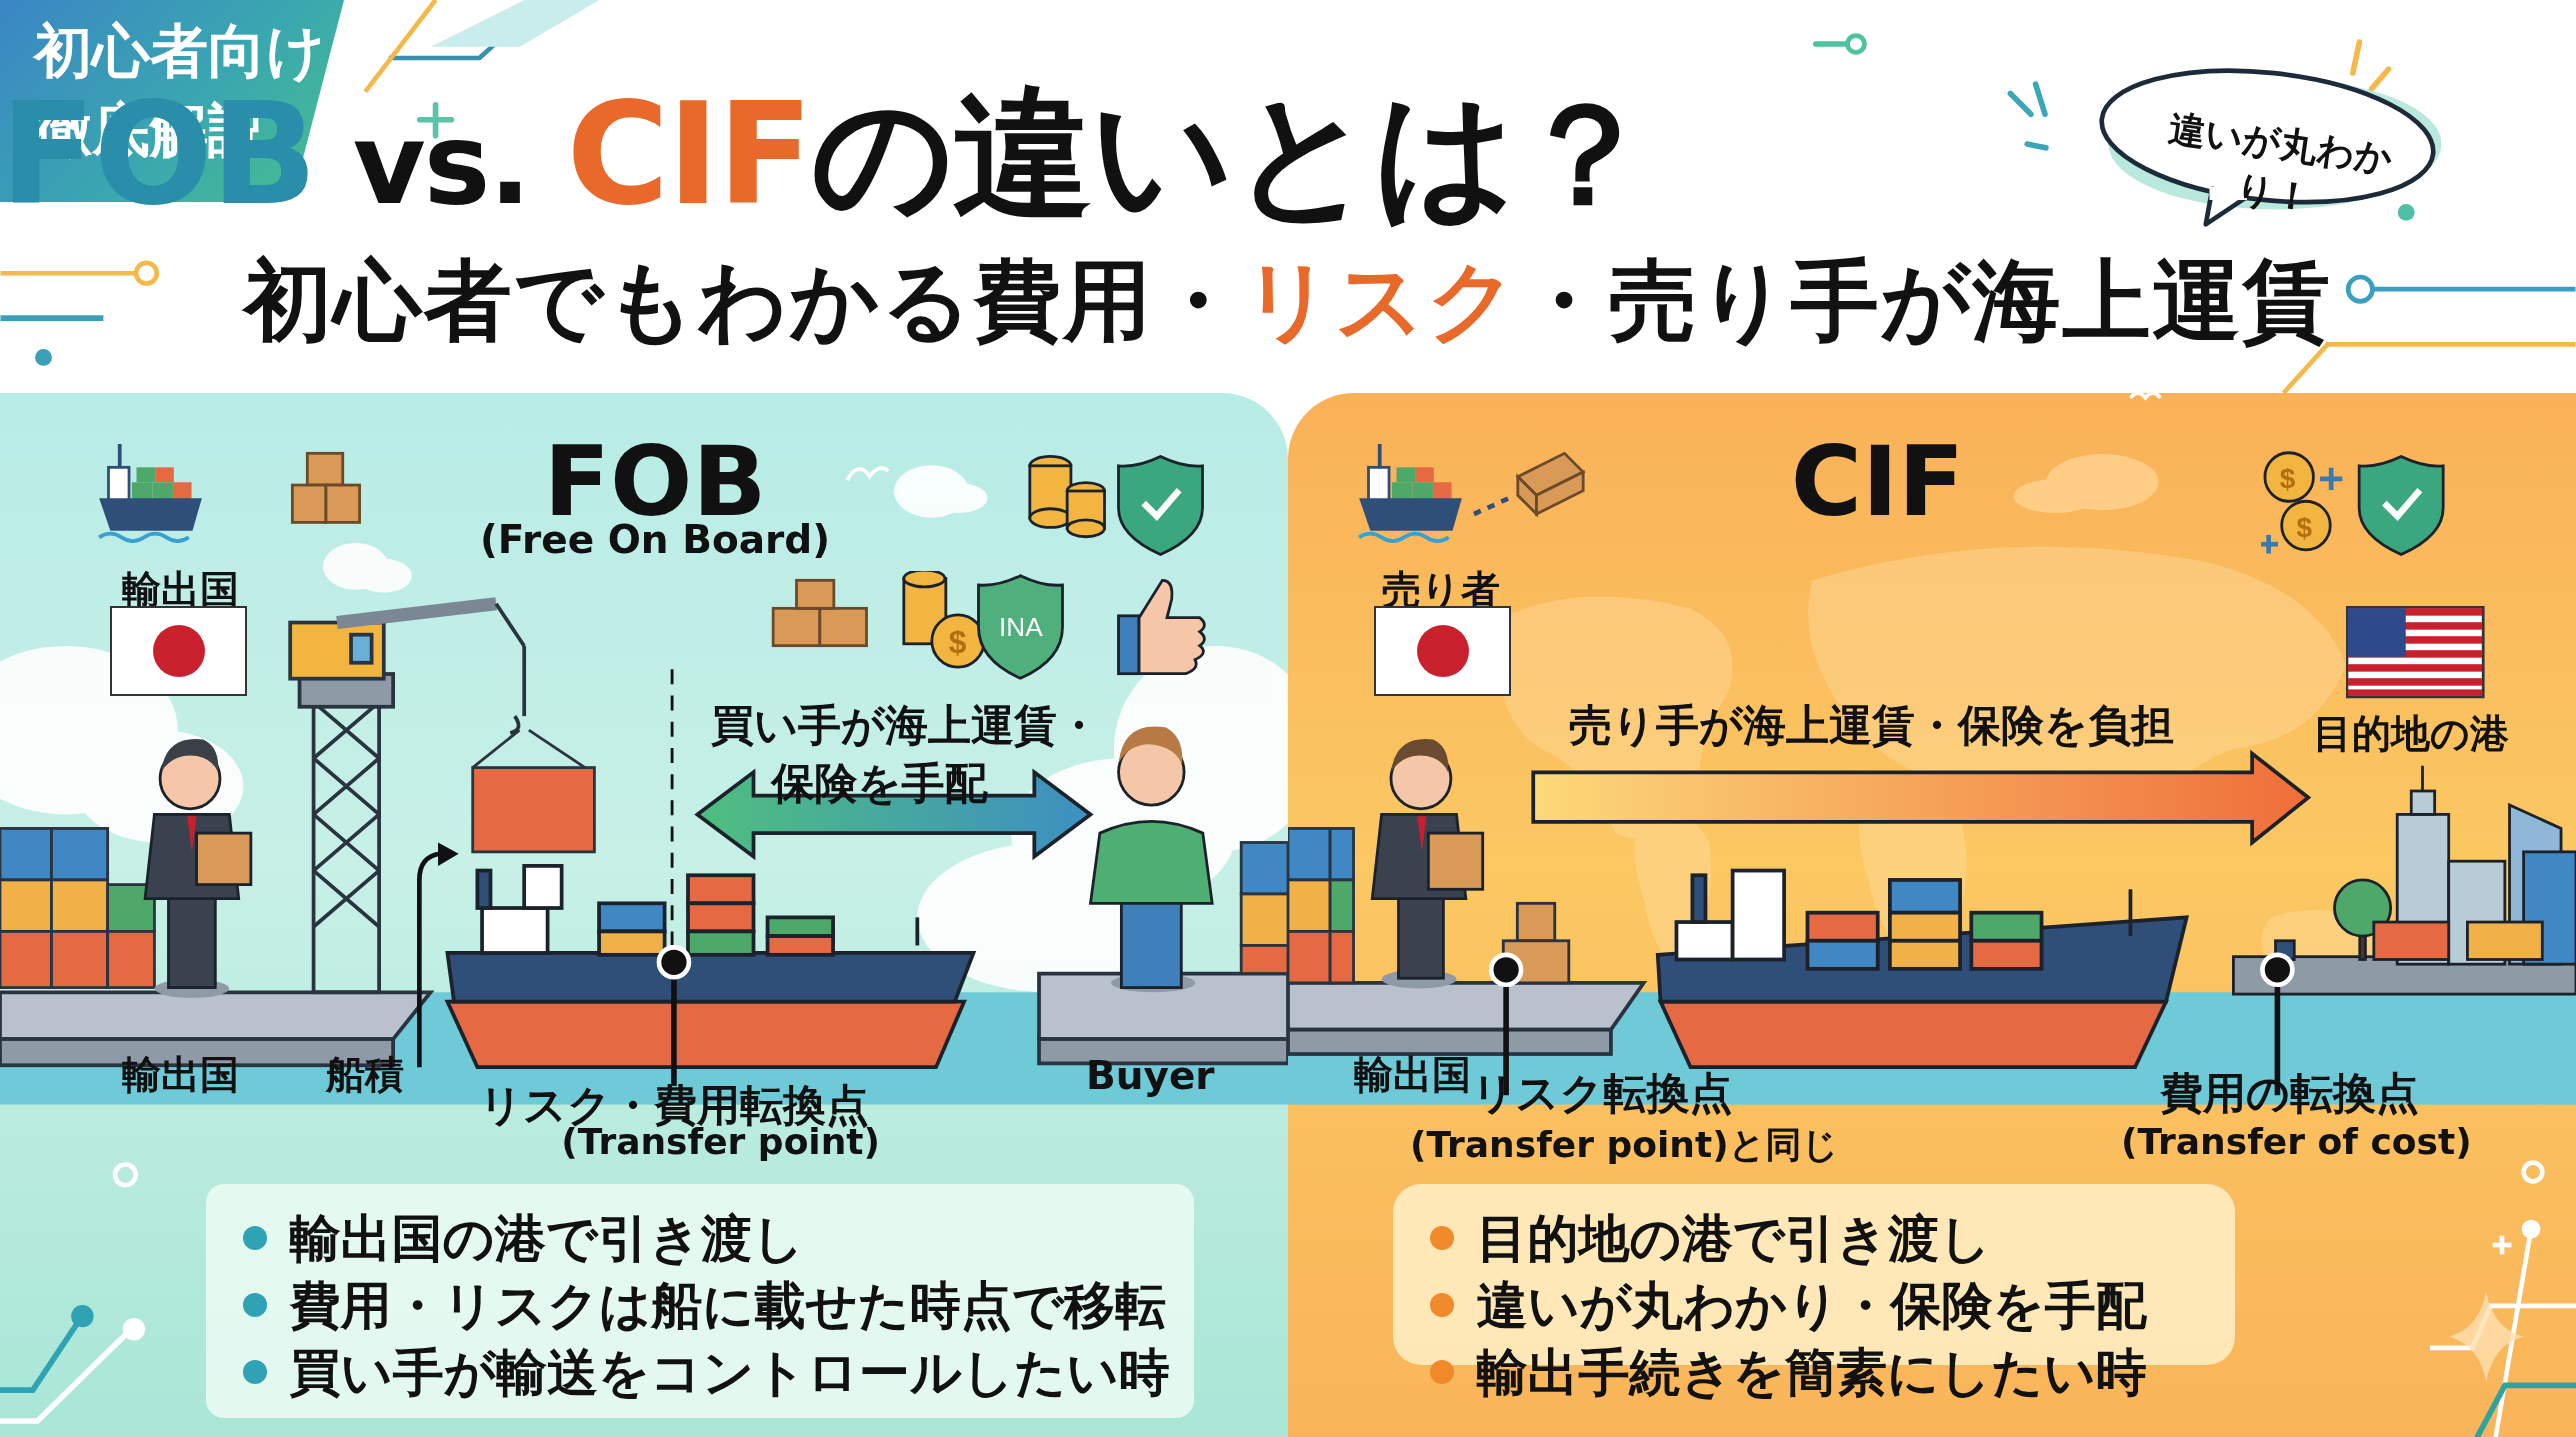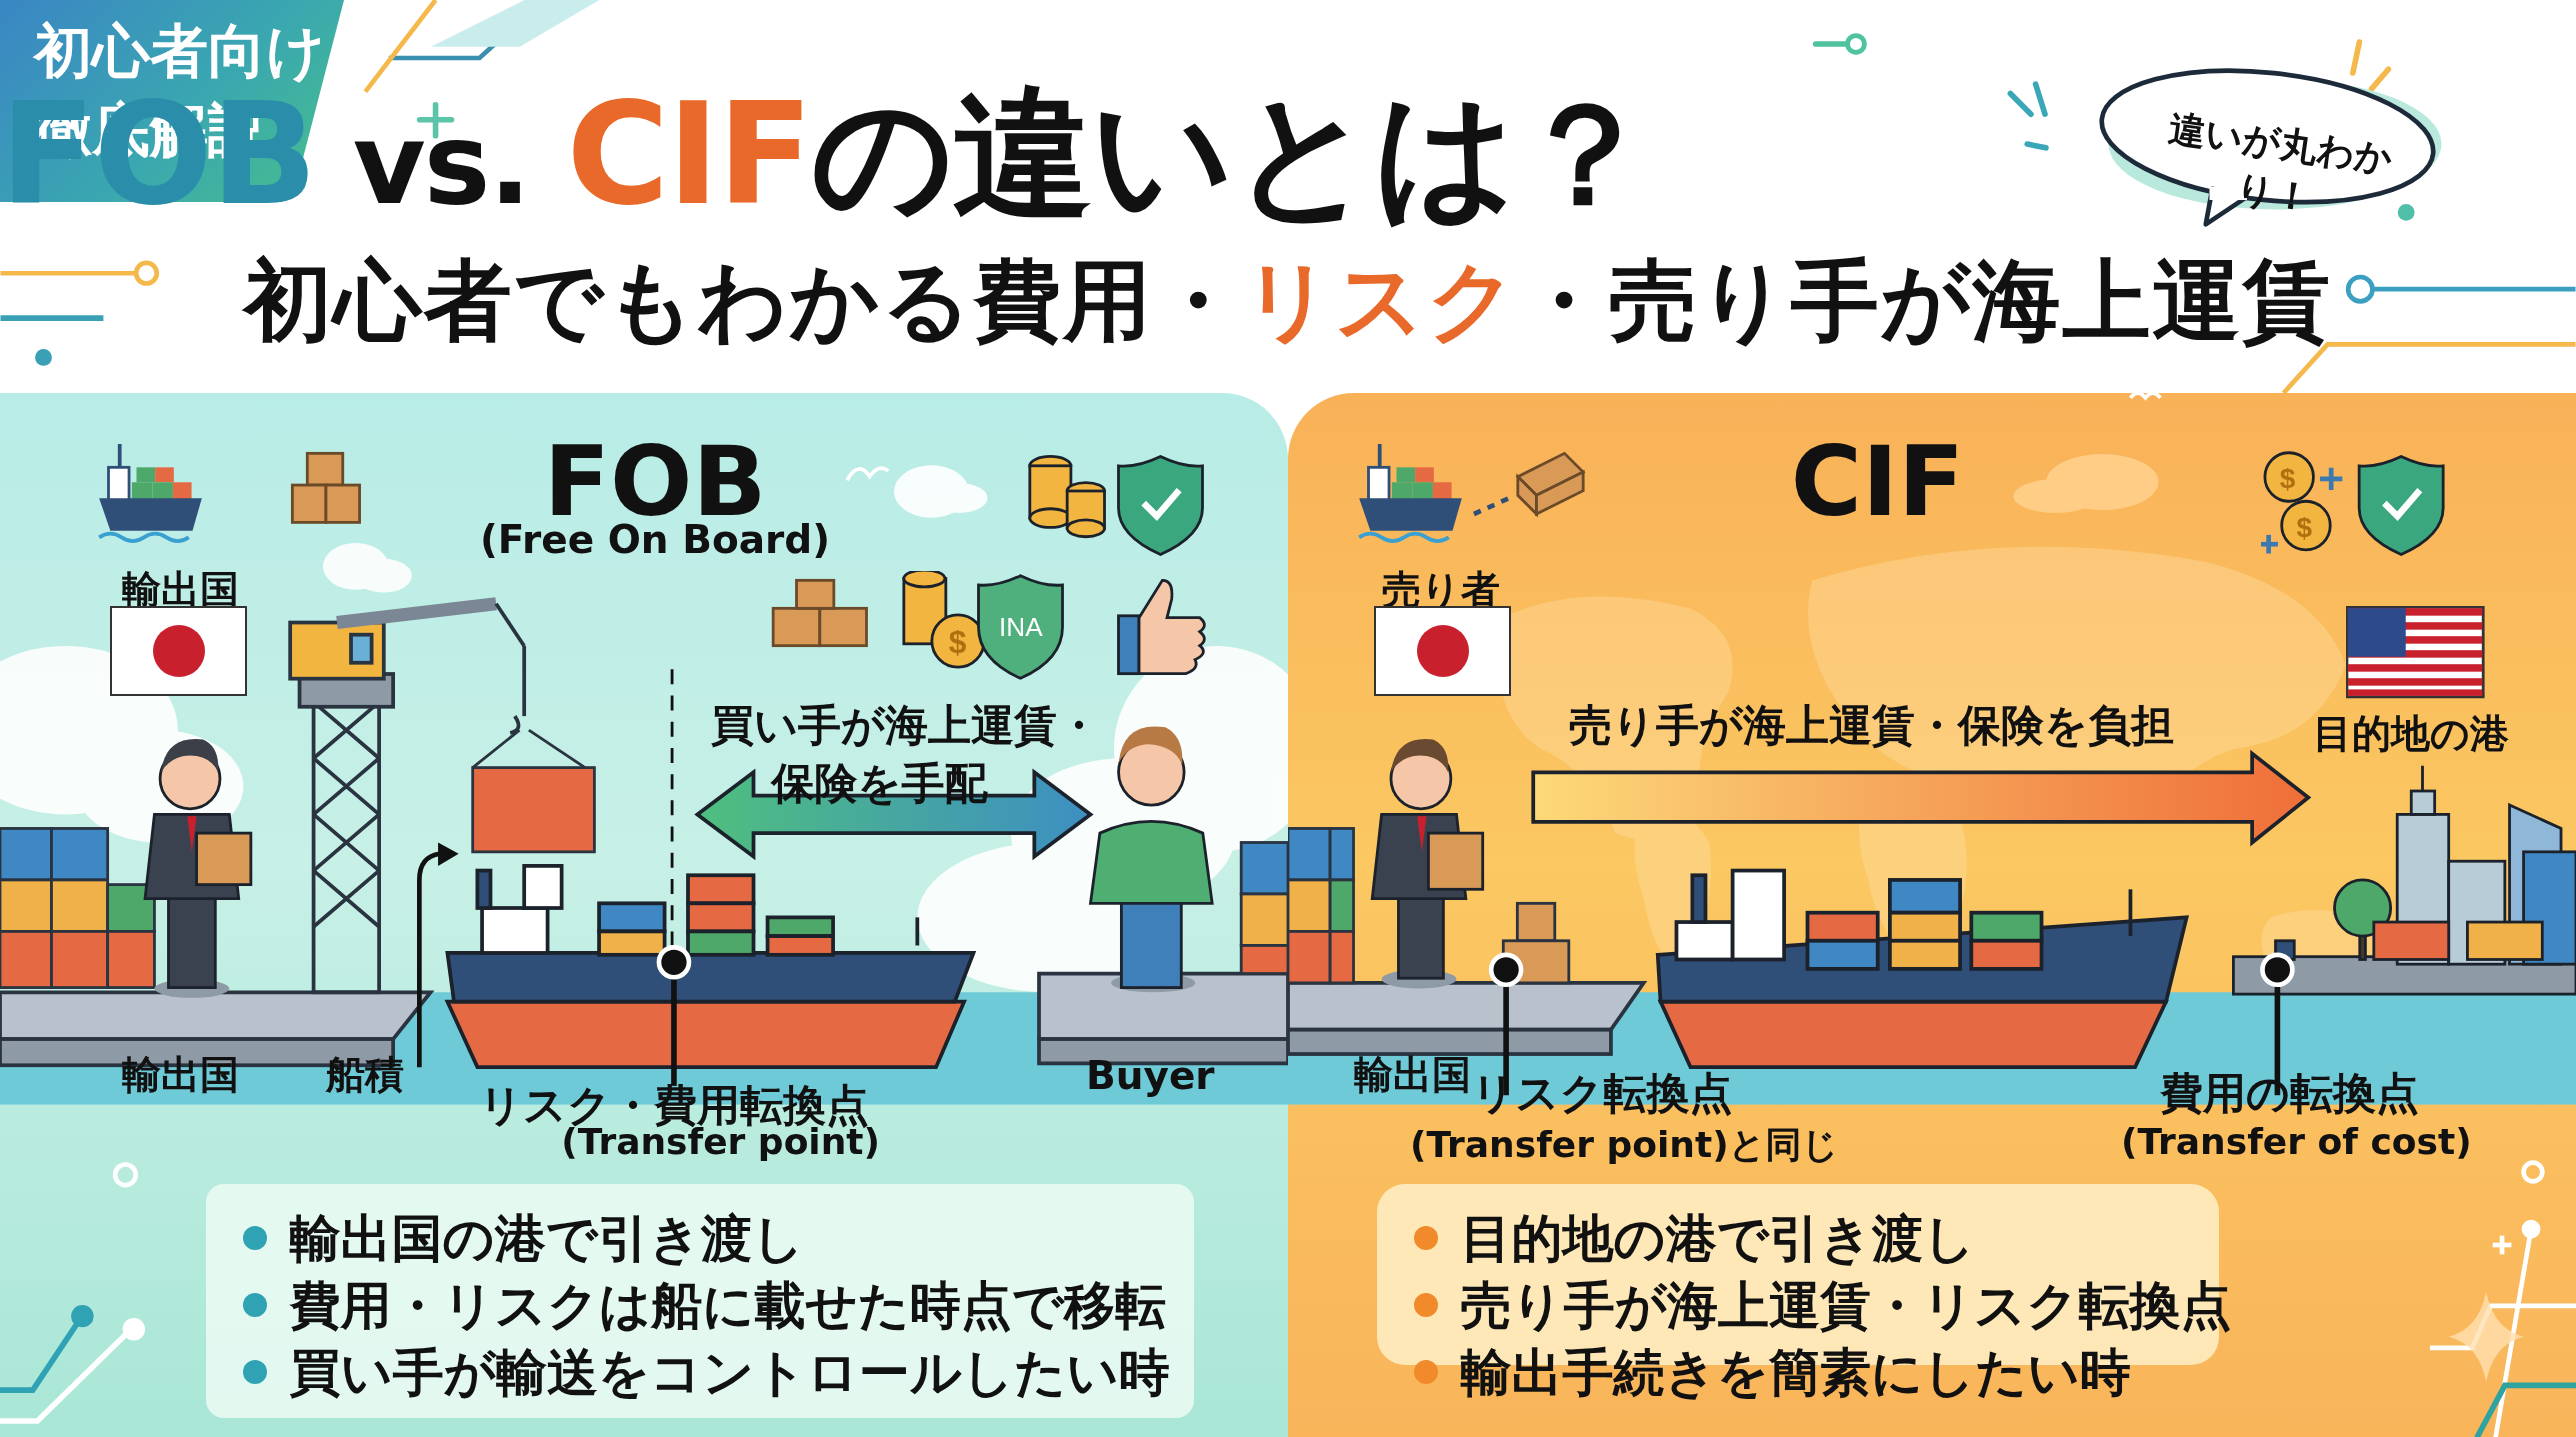--- a/index.html
+++ b/index.html
@@ -480,28 +480,28 @@
 
   <div class="abs label-big" style="left:281px;top:304px;width:562px;">売り手が海上運賃・保険を負担</div>
   <div class="abs label" style="left:1025px;top:314px;">目的地の港</div>
 
   <div class="abs label" style="left:66px;top:655px;">輸出国</div>
   <div class="abs label-big" style="left:122px;top:672px;width:384px;">リスク転換点</div>
   <div class="abs label-small" style="left:122px;top:728px;width:393px;">(Transfer point)と同じ</div>
   <div class="abs label-big" style="left:833px;top:672px;width:337px;">費用の転換点</div>
   <div class="abs label-small" style="left:833px;top:728px;width:337px;">(Transfer of cost)</div>
 
-  <ul class="abs summary summary-cif" style="left:89px;top:791px;width:842px;height:181px;">
+  <ul class="abs summary summary-cif" style="left:105px;top:791px;width:842px;height:181px;">
     <li>
         <span class="dot dot-orange"></span>
         <span>目的地の港で引き渡し</span>
       </li>
     <li>
         <span class="dot dot-orange"></span>
-        <span>売り手が海上運賃・リスク転換点</span>
+        <span>違いが丸わかり・保険を手配</span>
       </li>
     <li>
         <span class="dot dot-orange"></span>
         <span>輸出手続きを簡素にしたい時</span>
       </li>
   </ul>
 </div>
 
 
 </body></html>

